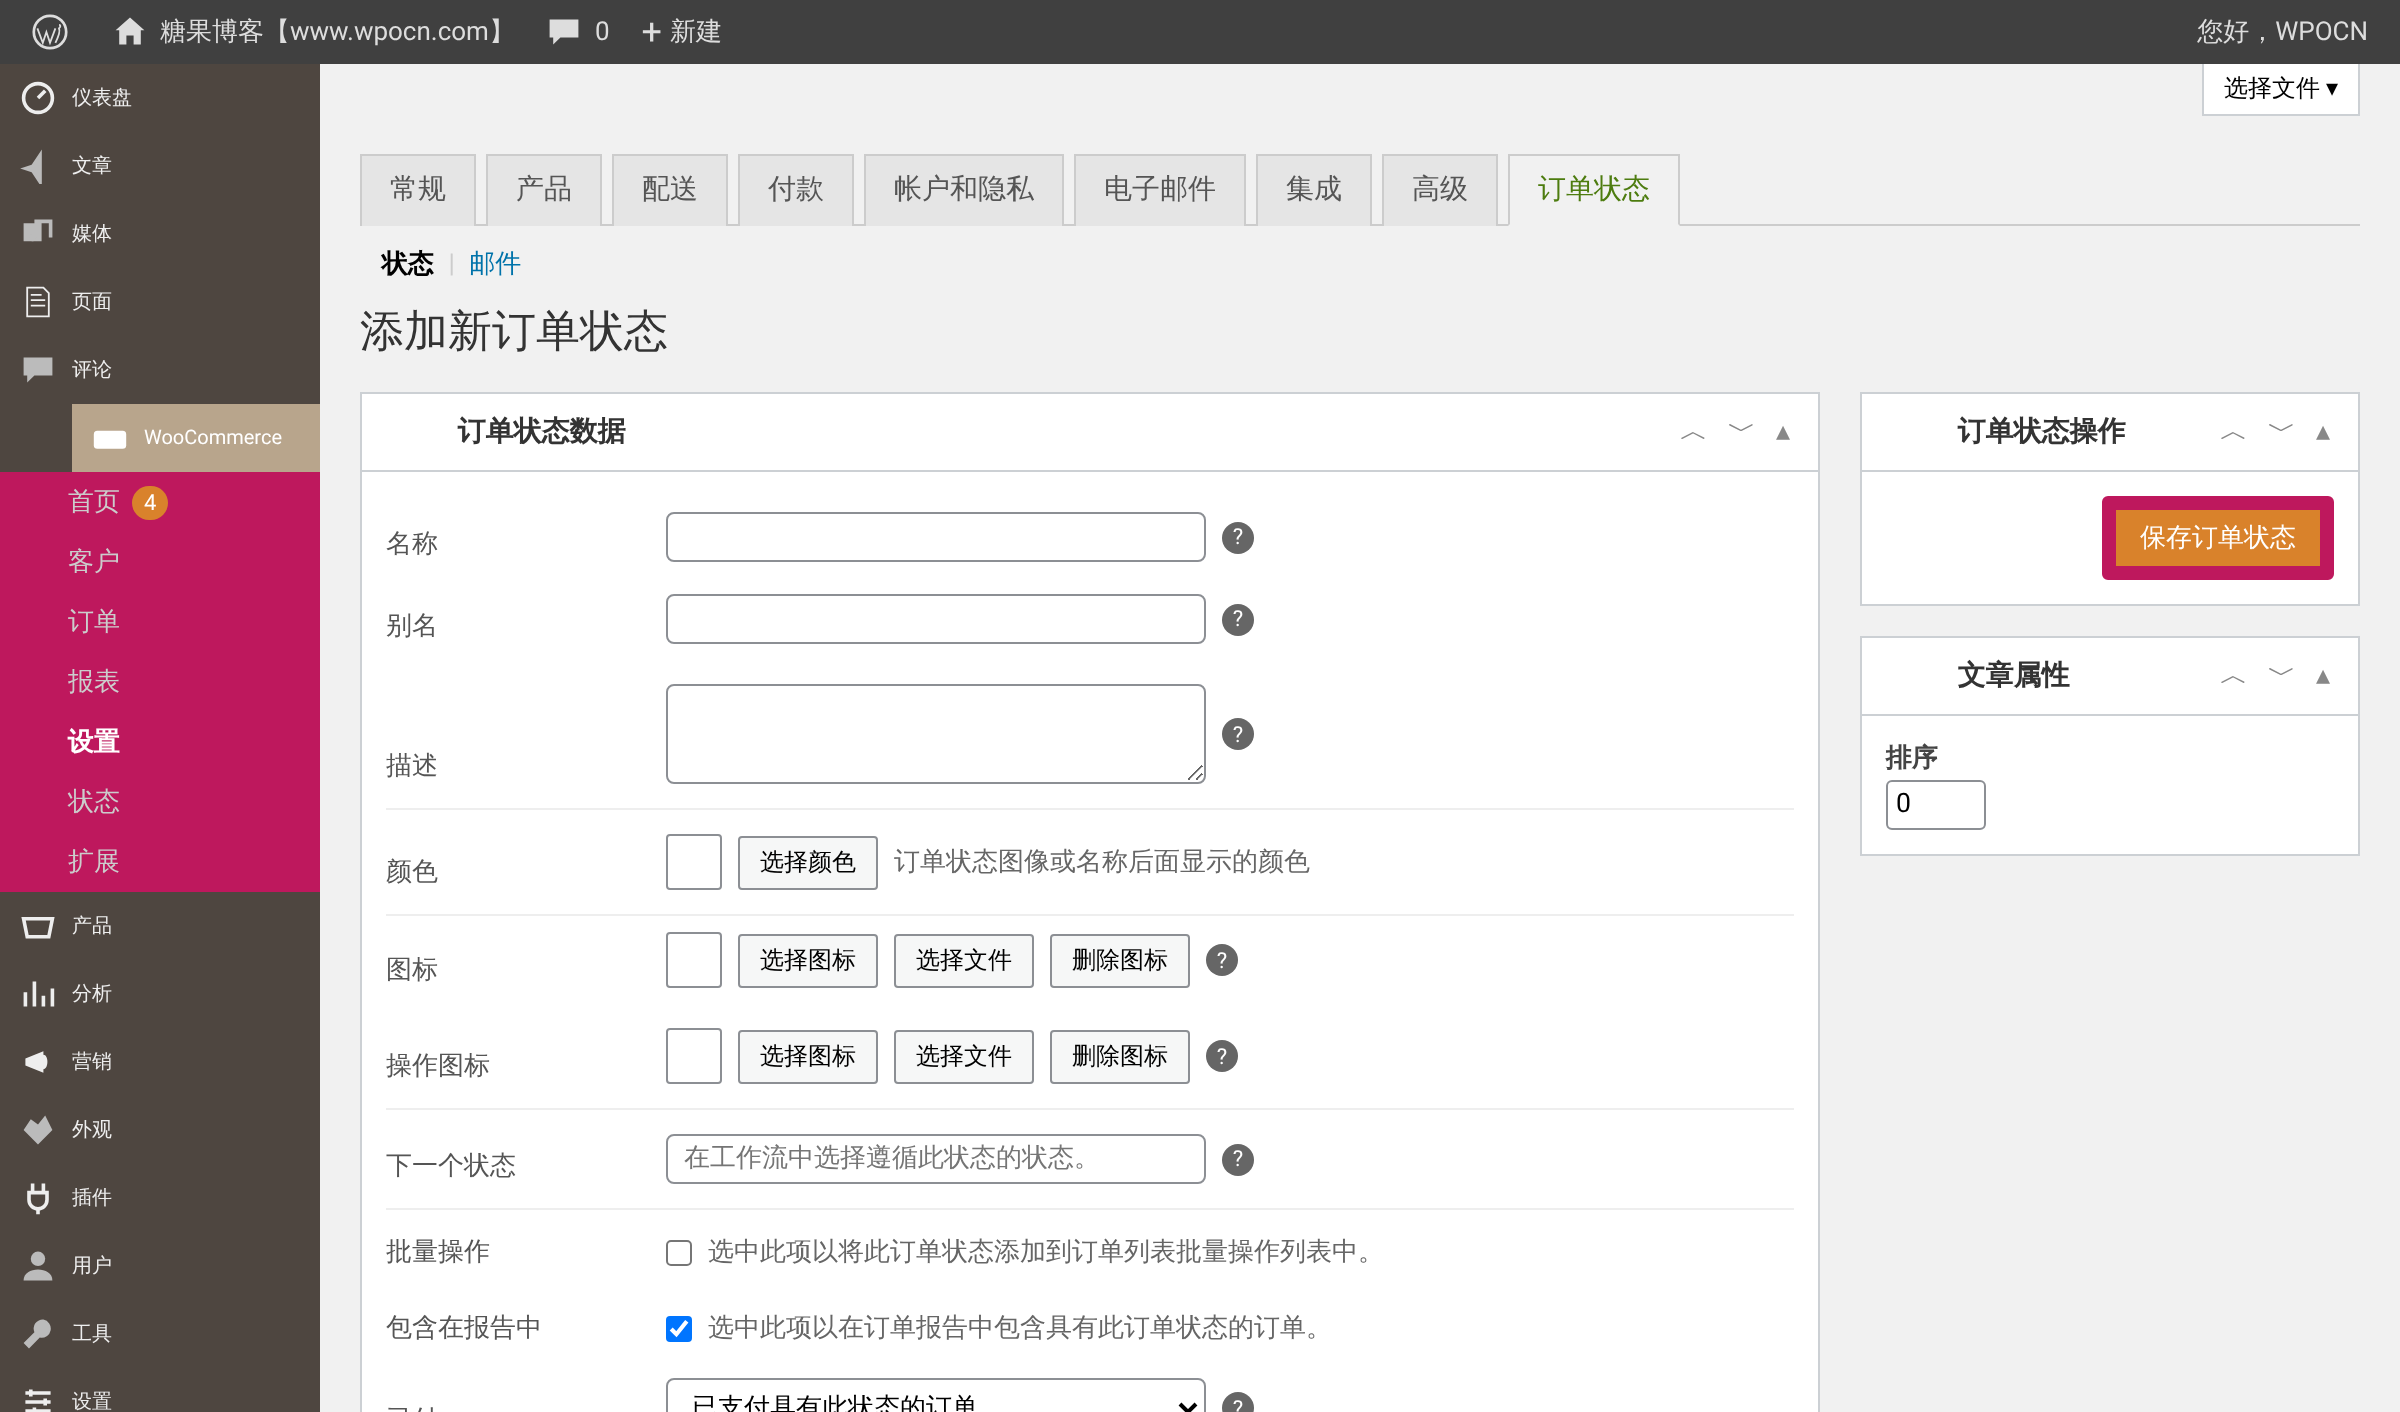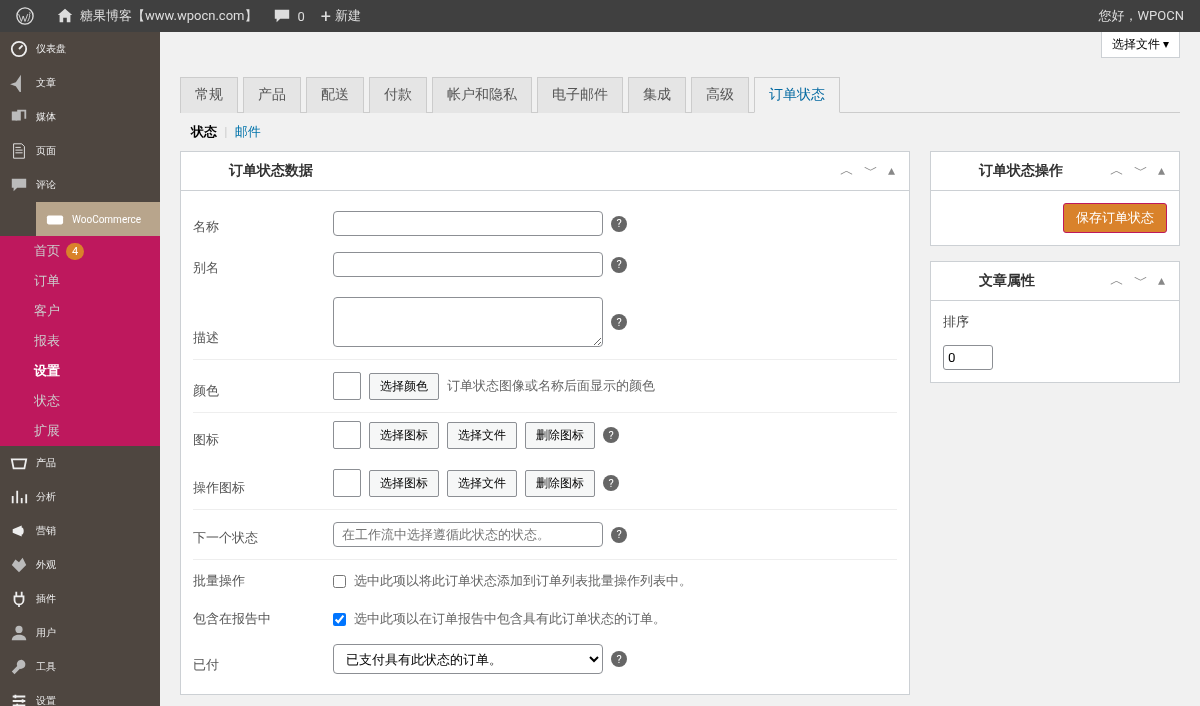--- a/index.html
+++ b/index.html
@@ -23,21 +23,21 @@
 .submenu-item.current { color: #fff; font-weight: 600; }
 .count-badge { background: #d9822b; color: #fff; border-radius: 9px; padding: 0 6px; font-size: 11px; margin-left: 6px; min-width: 18px; text-align: center; line-height: 17px; display: inline-block; }
 
 
 .content { position: absolute; top: 32px; left: 160px; right: 0; bottom: 0; padding: 0 20px 20px; overflow-y: auto; }
 .screen-options { position: absolute; top: 0; right: 20px; }
 .screen-options button { background: #fff; border: 1px solid #ccd0d4; border-top: none; padding: 4px 10px; font-size: 12px; cursor: pointer; }
 
 .nav-tabs { display: flex; gap: 5px; margin-top: 45px; border-bottom: 1px solid #ccc; }
 .nav-tab { background: #e5e5e5; border: 1px solid #ccc; border-bottom: none; padding: 8px 14px; cursor: pointer; color: #555; font-size: 14px; margin-bottom: -1px; font-family: Liberation Serif, serif; }
-.nav-tab.active { background: #f1f1f1; border-bottom: 1px solid #f1f1f1; color: #0369a1; }
+.nav-tab.active { background: #f1f1f1; border-bottom: 1px solid #f1f1f1; color: #4d7c0f; }
 
 .subsubsub { margin: 10px 11px; font-size: 13px; }
 .subsubsub a { color: #0073aa; text-decoration: none; }
 .subsubsub .current { color: #000; font-weight: 600; }
 .subsubsub .sep { color: #ccc; margin: 0 4px; }
 
 h1 { font-size: 22px; font-weight: 400; margin: 10px 0 15px; color: #333; }
 
 .columns { display: flex; gap: 20px; }
 .col-main { flex: 1; min-width: 0; }
@@ -56,21 +56,21 @@
 .form-label { width: 140px; font-size: 13px; color: #555; padding-top: 4px; }
 .form-field { flex: 1; display: flex; align-items: center; gap: 8px; flex-wrap: wrap; }
 .form-field input[type="text"], .form-field textarea, .form-field select { width: 270px; border: 1px solid #8c8f94; border-radius: 4px; padding: 4px 8px; font-size: 13px; background: #fff; }
 .form-field textarea { height: 50px; resize: vertical; }
 .form-field select { width: 270px; height: 30px; }
 .help-icon { width: 16px; height: 16px; border-radius: 50%; background: #666; color: #fff; display: inline-flex; align-items: center; justify-content: center; font-size: 11px; cursor: help; }
 .small-btn { border: 1px solid #8c8f94; background: #f6f7f7; padding: 4px 10px; font-size: 12px; cursor: pointer; border-radius: 2px; }
 .color-swatch { width: 28px; height: 28px; border: 1px solid #8c8f94; background: #fff; border-radius: 2px; }
 .desc-text { font-size: 13px; color: #666; }
 
-.btn-primary { background: #d9822b; border: 1px solid #be185d; color: #fff; padding: 5px 12px; font-size: 13px; cursor: pointer; border-radius: 3px; float: right; }
+.btn-primary { background: #d9822b; border: 7px solid #be185d; color: #fff; padding: 5px 12px; font-size: 13px; cursor: pointer; border-radius: 3px; float: right; }
 .order-input { width: 50px; border: 1px solid #8c8f94; border-radius: 3px; padding: 4px; }
 
 .postbox-inside.actions { overflow: hidden; }
 </style>
 </head>
 <body>
 
 <div class="adminbar">
   <div class="ab-item">
       <svg viewBox="0 0 20 20">
@@ -138,24 +138,24 @@
         <rect x="1" y="6" width="18" height="10" rx="2"></rect>
       </svg>
       <span>WooCommerce</span>
     </div>
   <div class="submenu">
     <div class="submenu-item">
         <span>首页</span>
         <span class="count-badge">4</span>
       </div>
     <div class="submenu-item">
+        <span>客户</span>
+      </div>
+    <div class="submenu-item">
         <span>订单</span>
-      </div>
-    <div class="submenu-item">
-        <span>客户</span>
       </div>
     <div class="submenu-item">
         <span>报表</span>
       </div>
     <div class="submenu-item current">
         <span>设置</span>
       </div>
     <div class="submenu-item">
         <span>状态</span>
       </div>
@@ -231,20 +231,21 @@
     <div class="nav-tab">高级</div>
     <div class="nav-tab active">订单状态</div>
   </div>
 
   <div class="subsubsub">
     <span class="current">状态</span>
     <span class="sep">|</span>
     <a href="#">邮件</a>
   </div>
 
+  <h1>添加新订单状态</h1>
 
   <div class="columns">
     <div class="col-main">
       <div class="postbox">
         <div class="postbox-header">
           <h2>订单状态数据</h2>
           <div class="handles">
             <span>︿</span>
             <span>﹀</span>
             <span>▴</span>
@@ -363,19 +364,19 @@
       <div class="postbox">
         <div class="postbox-header">
           <h2>文章属性</h2>
           <div class="handles">
             <span>︿</span>
             <span>﹀</span>
             <span>▴</span>
           </div>
         </div>
         <div class="postbox-inside">
-          <div style="margin-bottom:14px;">排序</div>
+          <div style="margin-bottom:2px;font-weight:bold;">排序</div>
           <input type="text" class="order-input" value="0" style="">
         </div>
       </div>
     </div>
   </div>
 </div>
 
 </body></html>

